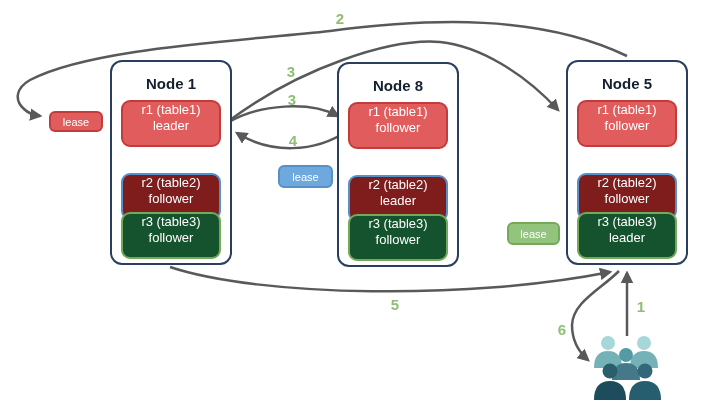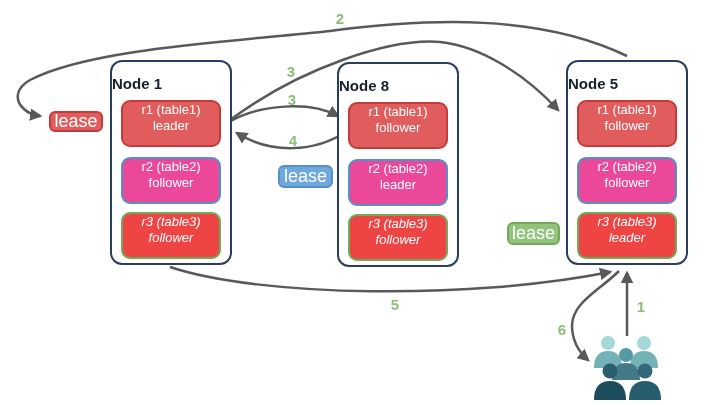--- a/index.html
+++ b/index.html
@@ -6,36 +6,36 @@
   .canvas{
     position:relative;width:704px;height:405px;background:#ffffff;
     font-family:"Liberation Sans",sans-serif;overflow:hidden;
   }
   svg.overlay{position:absolute;left:0;top:0;pointer-events:none;}
   .node{
     position:absolute;width:122px;height:205px;background:#ffffff;
     border:2px solid #2a3f5f;border-radius:12px;box-sizing:border-box;
   }
   .node-title{
-    position:absolute;top:13px;left:0;width:100%;
+    position:absolute;top:13px;left:0;width:100%;text-align:center;
     font-weight:bold;font-size:15px;color:#14202e;
   }
   .rep{
     position:absolute;left:9px;width:100px;height:47px;border-radius:9px;
     box-sizing:border-box;border:2px solid;color:#ffffff;font-size:13px;
     text-align:center;display:flex;flex-direction:column;justify-content:flex-start;
     line-height:1.25;
   }
   .rep.red{background:#e15c5c;border-color:#c43b3b;}
-  .rep.blue{background:#ec4899;border-color:#5690c9;}
-  .rep.green{background:#ef4444;border-color:#74a95a;font-style:italic;}
+  .rep.blue{background:#7f1d1d;border-color:#5690c9;margin-top:16px;}
+  .rep.green{background:#14532d;border-color:#74a95a;}
   .rep.pos1{top:38px}.rep.pos2{top:95px}.rep.pos3{top:150px}
   .lease{
     position:absolute;border:2px solid;border-radius:6px;color:#ffffff;
-    font-size:18px;box-sizing:border-box;display:flex;align-items:center;
+    font-size:11px;box-sizing:border-box;display:flex;align-items:center;
     justify-content:center;
   }
   .lease.red{background:#e15c5c;border-color:#c43b3b;left:49px;top:111px;width:54px;height:21px;}
   .lease.blue{background:#6fa8dc;border-color:#5690c9;left:278px;top:165px;width:55px;height:23px;}
   .lease.green{background:#93c47d;border-color:#74a95a;left:507px;top:222px;width:53px;height:23px;}
   .step{
     position:absolute;transform:translate(-50%,-50%);color:#8fbe77;
     font-weight:bold;font-size:15px;
   }
 </style>

